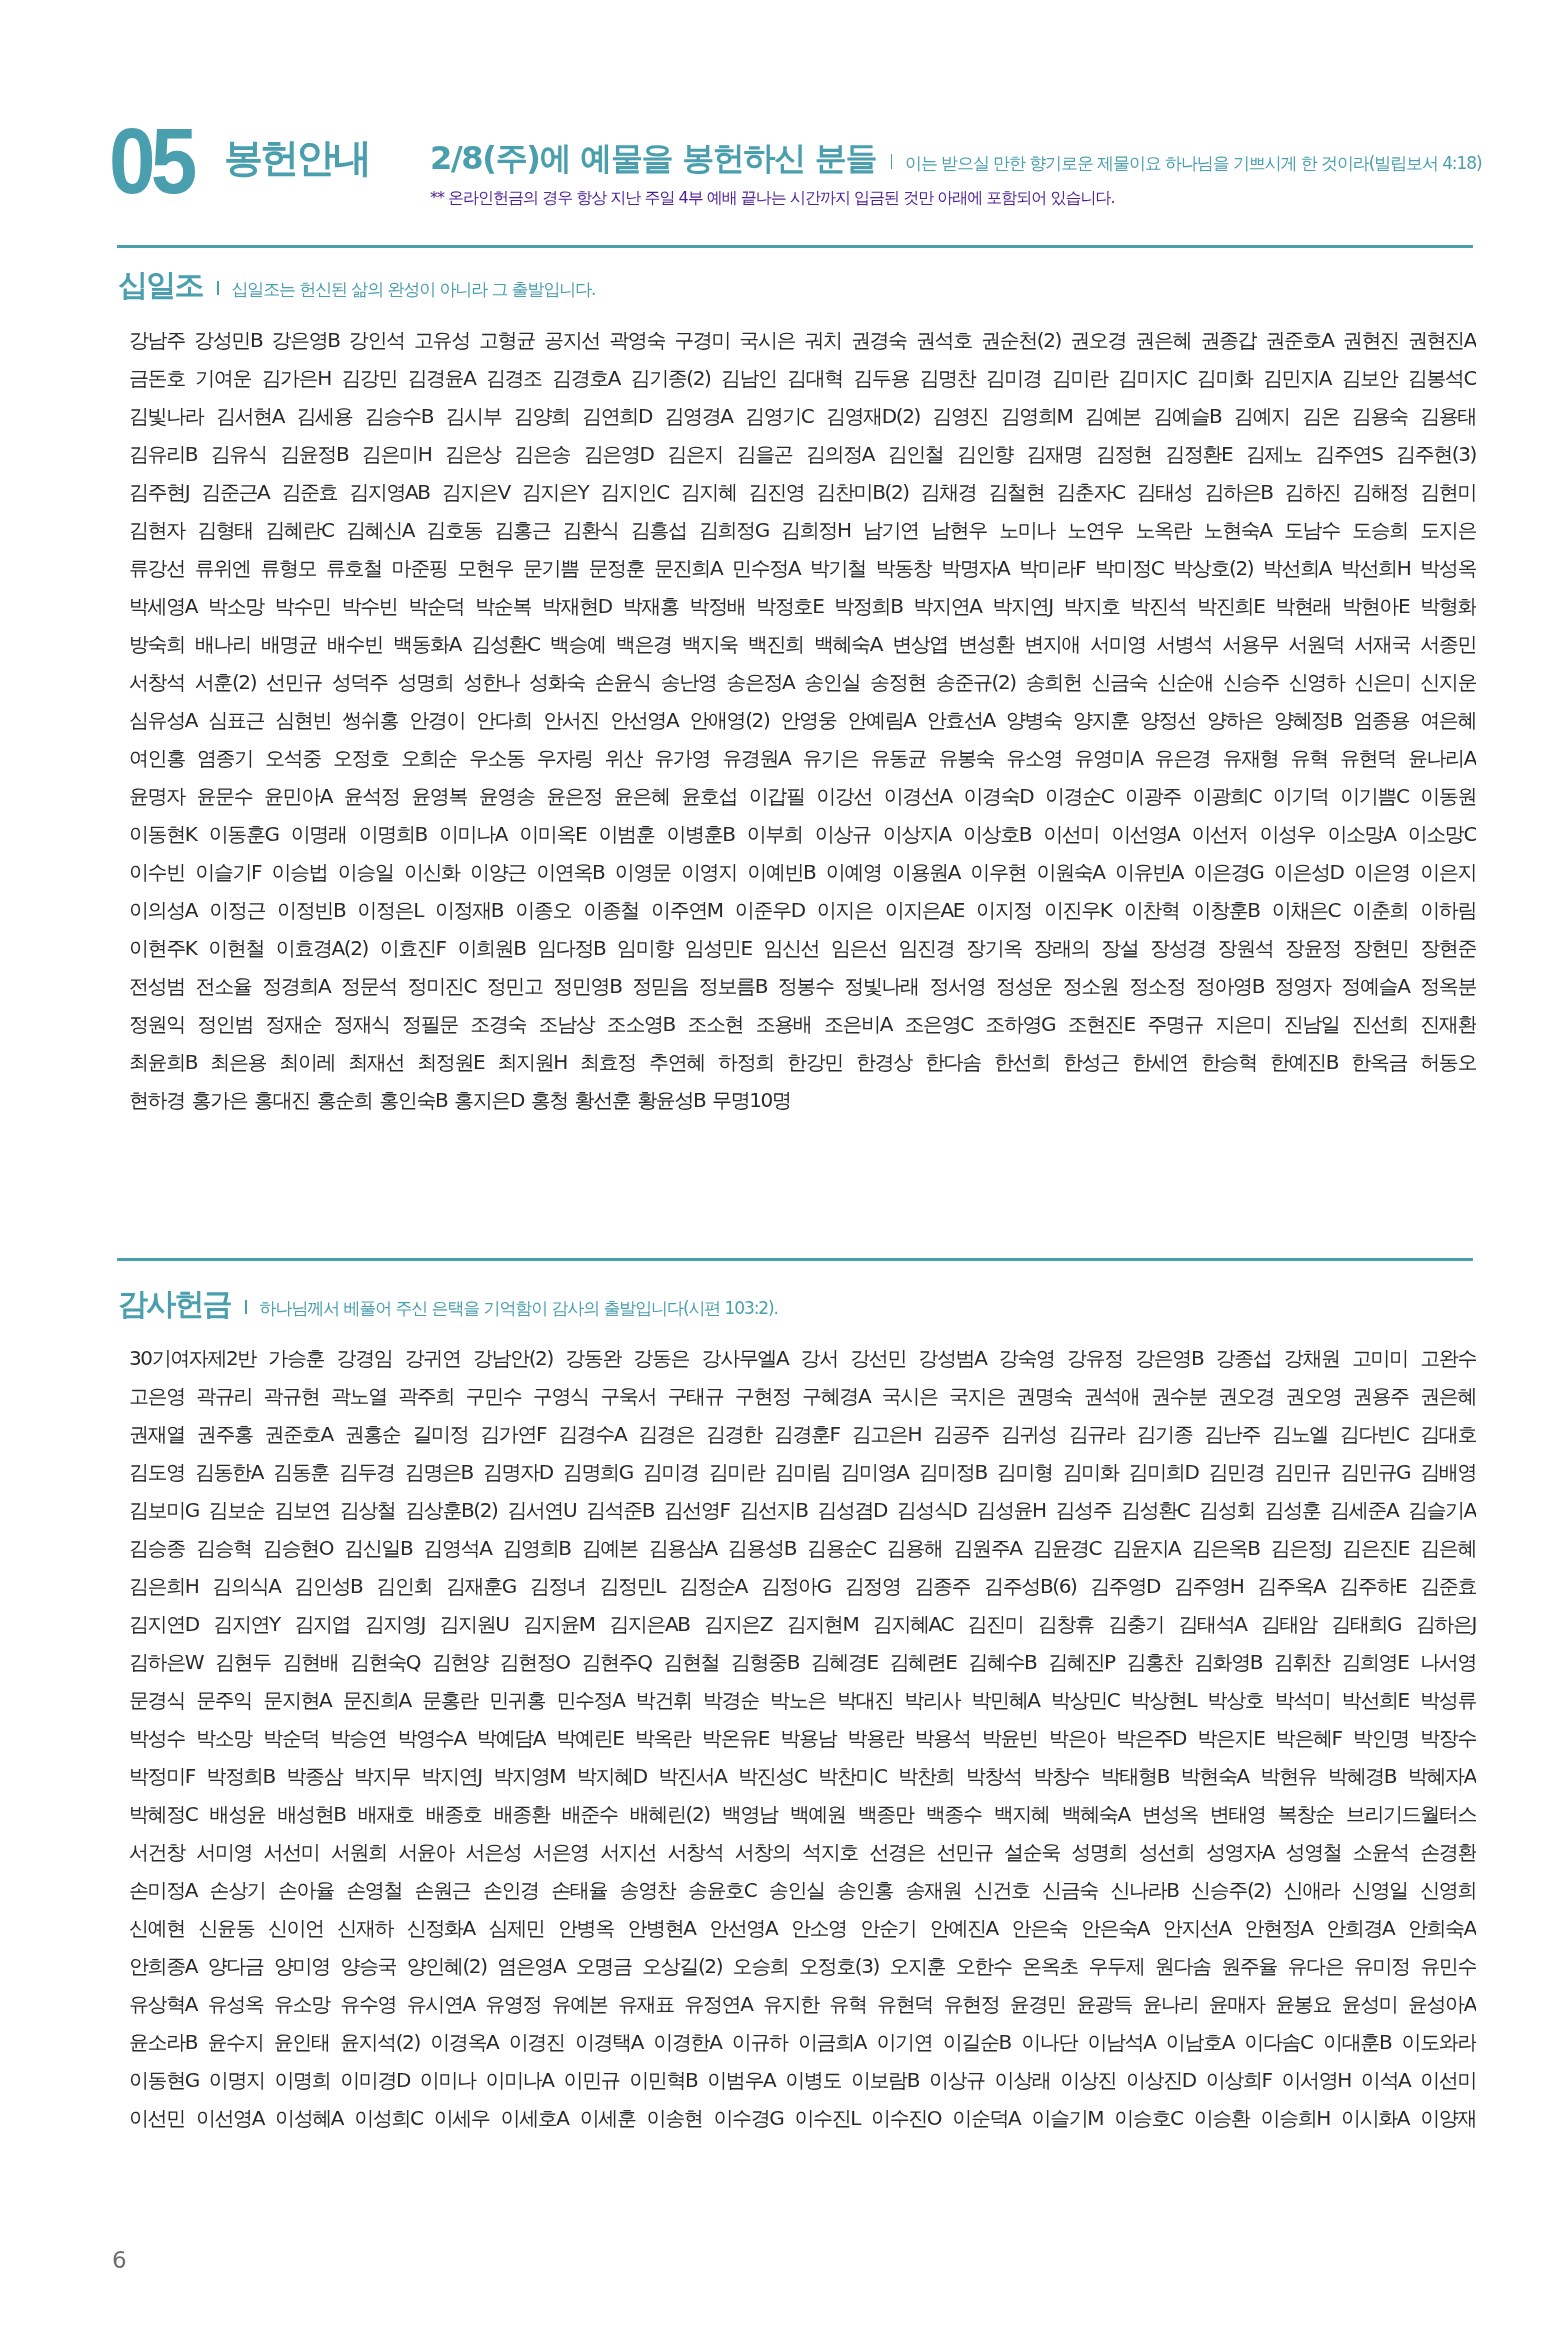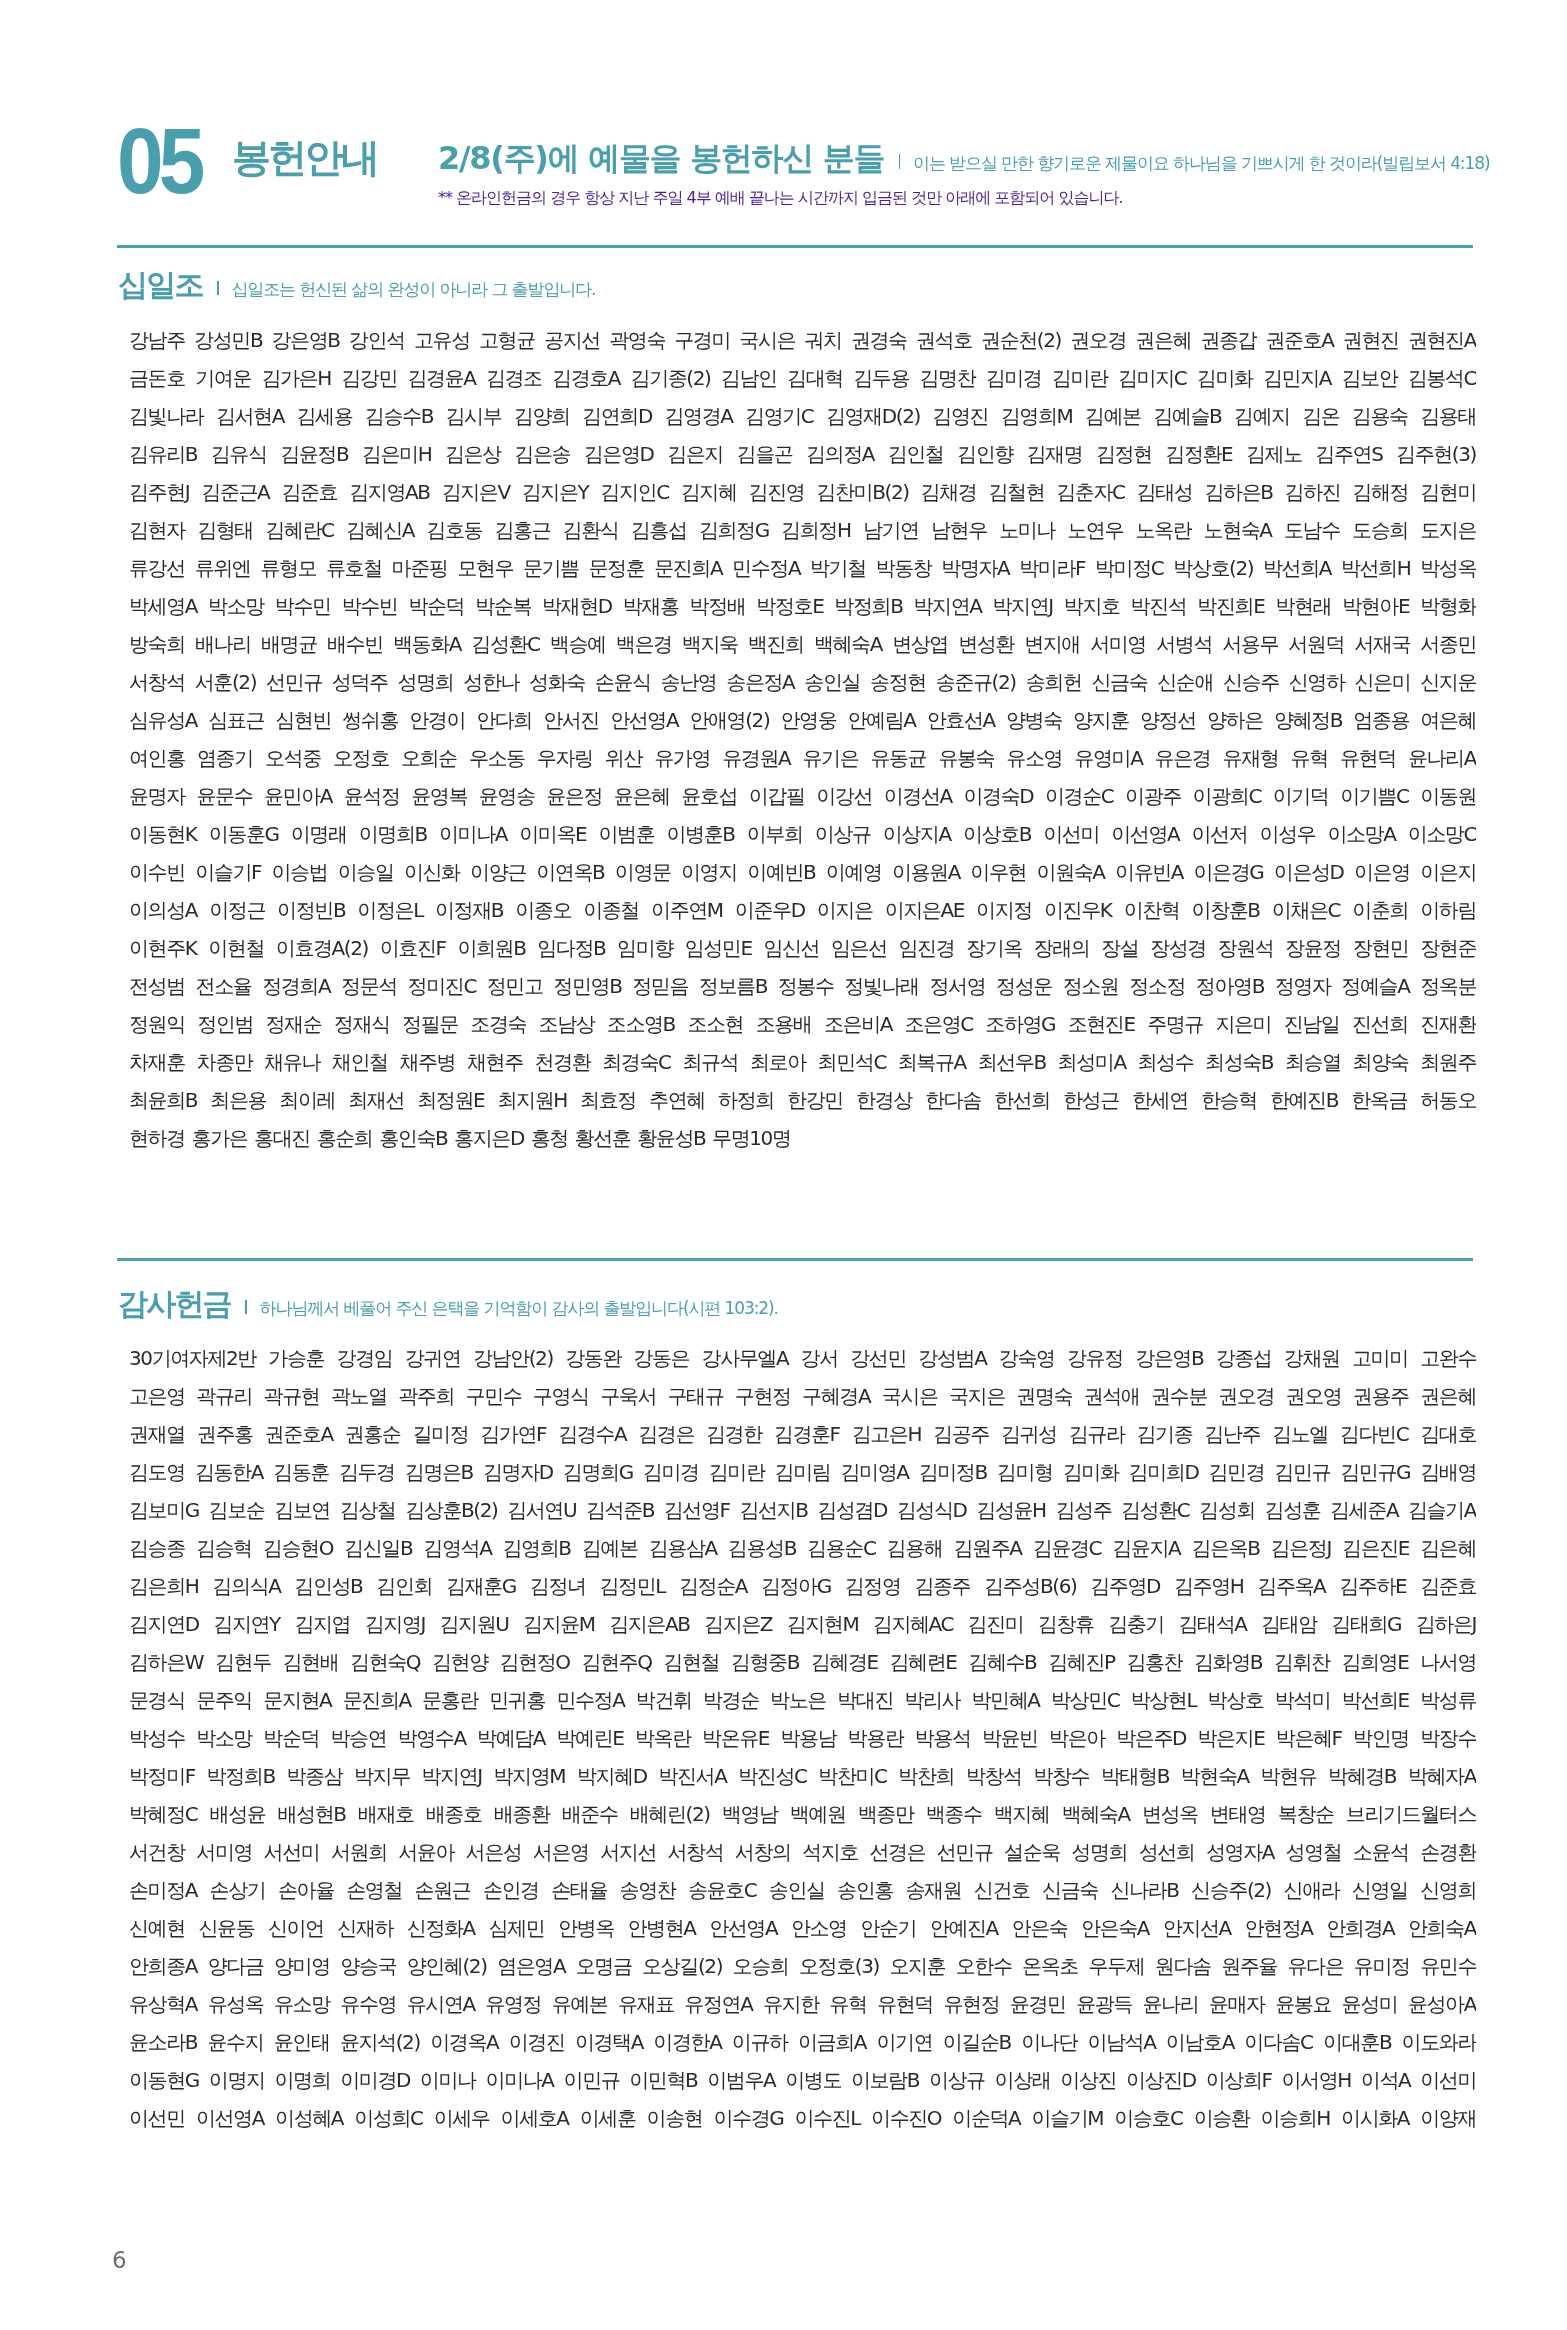--- a/index.html
+++ b/index.html
@@ -1,18 +1,18 @@
 <!DOCTYPE html>
 <html style="font-size:14.4px"><head>
 <meta charset="utf-8">
 <style>
   html, body { margin: 0; padding: 0; background: #ffffff; }
   body { width: 1568px; height: 2330px; position: relative; overflow: hidden;
          font-family: "DejaVu Sans", "Liberation Sans", sans-serif; color: #2b2b2b; }
-  .page-header { position: absolute; left: 117px; top: 115px; width: 1359px; height: 99px; }
+  .page-header { position: absolute; left: 109px; top: 115px; width: 1359px; height: 99px; }
   .big-num { position: absolute; left: 0; top: 0; font-family: "Liberation Sans", sans-serif;
              font-weight: bold; font-size: 93px; line-height: 93px; color: #4a9fae;
              letter-spacing: -5.4px; transform: scaleX(0.9); transform-origin: left top; }
   .section-label { position: absolute; left: 115px; top: 20px; font-weight: bold; font-size: 39px;
                    line-height: 45px; color: #4a9fae; letter-spacing: -2.7px; }
   .header-right { position: absolute; left: 321px; top: 21.5px; }
   .header-line1 { white-space: nowrap; display: flex; align-items: baseline; }
   .header-title { font-weight: bold; font-size: 32px; color: #4a9fae; letter-spacing: -1.3px; }
   .sep { display: inline-block; width: 1.8px; height: 14.4px; background: #4a9fae; margin: 0 12.6px 0 14.4px; }
   .header-verse { font-size: 17px; color: #4a9fae; letter-spacing: -1.1px; }
@@ -64,21 +64,20 @@
   <div class="line">서창석 서훈(2) 선민규 성덕주 성명희 성한나 성화숙 손윤식 송난영 송은정A 송인실 송정현 송준규(2) 송희헌 신금숙 신순애 신승주 신영하 신은미 신지운</div>
   <div class="line">심유성A 심표근 심현빈 썽쉬홍 안경이 안다희 안서진 안선영A 안애영(2) 안영웅 안예림A 안효선A 양병숙 양지훈 양정선 양하은 양혜정B 엄종용 여은혜</div>
   <div class="line">여인홍 염종기 오석중 오정호 오희순 우소동 우자링 위산 유가영 유경원A 유기은 유동균 유봉숙 유소영 유영미A 유은경 유재형 유혁 유현덕 윤나리A</div>
   <div class="line">윤명자 윤문수 윤민아A 윤석정 윤영복 윤영송 윤은정 윤은혜 윤호섭 이갑필 이강선 이경선A 이경숙D 이경순C 이광주 이광희C 이기덕 이기쁨C 이동원</div>
   <div class="line">이동현K 이동훈G 이명래 이명희B 이미나A 이미옥E 이범훈 이병훈B 이부희 이상규 이상지A 이상호B 이선미 이선영A 이선저 이성우 이소망A 이소망C</div>
   <div class="line">이수빈 이슬기F 이승법 이승일 이신화 이양근 이연옥B 이영문 이영지 이예빈B 이예영 이용원A 이우현 이원숙A 이유빈A 이은경G 이은성D 이은영 이은지</div>
   <div class="line">이의성A 이정근 이정빈B 이정은L 이정재B 이종오 이종철 이주연M 이준우D 이지은 이지은AE 이지정 이진우K 이찬혁 이창훈B 이채은C 이춘희 이하림</div>
   <div class="line">이현주K 이현철 이효경A(2) 이효진F 이희원B 임다정B 임미향 임성민E 임신선 임은선 임진경 장기옥 장래의 장설 장성경 장원석 장윤정 장현민 장현준</div>
   <div class="line">전성범 전소율 정경희A 정문석 정미진C 정민고 정민영B 정믿음 정보름B 정봉수 정빛나래 정서영 정성운 정소원 정소정 정아영B 정영자 정예슬A 정옥분</div>
   <div class="line">정원익 정인범 정재순 정재식 정필문 조경숙 조남상 조소영B 조소현 조용배 조은비A 조은영C 조하영G 조현진E 주명규 지은미 진남일 진선희 진재환</div>
-  <div class="line">차재훈 차종만 채유나 채인철 채주병 채현주 천경환 최경숙C 최규석 최로아 최민석C 최복규A 최선우B 최성미A 최성수 최성숙B 최승열 최양숙 최원주</div>
   <div class="line">최윤희B 최은용 최이레 최재선 최정원E 최지원H 최효정 추연혜 하정희 한강민 한경상 한다솜 한선희 한성근 한세연 한승혁 한예진B 한옥금 허동오</div>
   <div class="line last">현하경 홍가은 홍대진 홍순희 홍인숙B 홍지은D 홍청 황선훈 황윤성B 무명10명</div>
 </div>
 
 <div class="divider" style="top:1258px;"></div>
 <div class="sec-head" style="top:1284px;">
   <span class="sec-title">감사헌금</span>
   <span class="sec-sep"></span>
   <span class="sec-desc">하나님께서 베풀어 주신 은택을 기억함이 감사의 출발입니다(시편 103:2).</span>
 </div>

